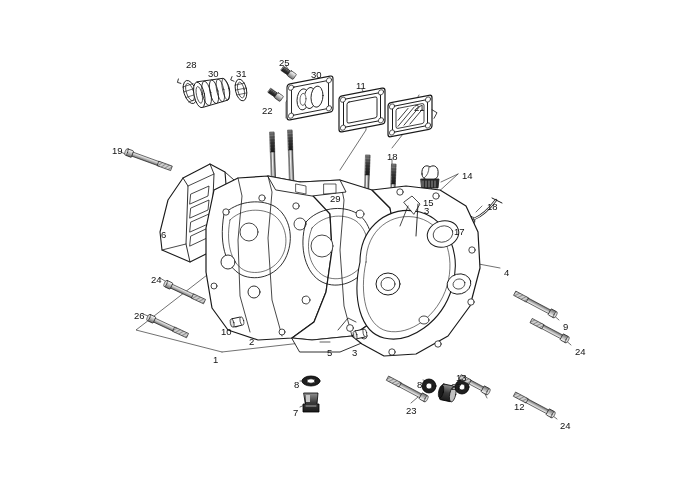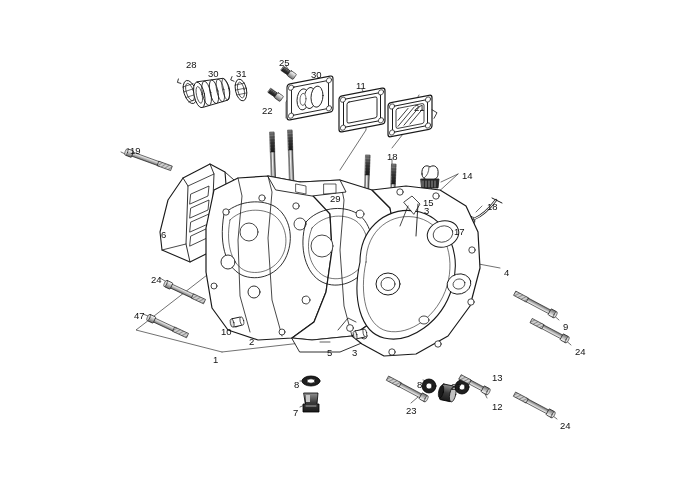--- a/index.html
+++ b/index.html
@@ -434,41 +434,41 @@
   </svg>
 
   <div class="lbl" style="left:186px; top:60px;">28</div>
   <div class="lbl" style="left:208px; top:69px;">30</div>
   <div class="lbl" style="left:236px; top:69px;">31</div>
   <div class="lbl" style="left:279px; top:58px;">25</div>
   <div class="lbl" style="left:262px; top:85px;margin-top:21px;">22</div>
   <div class="lbl" style="left:311px; top:70px;">30</div>
   <div class="lbl" style="left:356px; top:81px;">11</div>
   <div class="lbl" style="left:414px; top:87px;margin-top:16px;">21</div>
-  <div class="lbl" style="left:112px; top:146px;margin-left:18px;">19</div>
+  <div class="lbl" style="left:112px; top:146px;">19</div>
   <div class="lbl" style="left:387px; top:152px;">18</div>
   <div class="lbl" style="left:462px; top:171px;">14</div>
   <div class="lbl" style="left:423px; top:198px;">15</div>
   <div class="lbl" style="left:330px; top:178px;margin-top:16px;">29</div>
   <div class="lbl" style="left:487px; top:202px;">18</div>
   <div class="lbl" style="left:454px; top:227px;">17</div>
   <div class="lbl" style="left:424px; top:206px;">3</div>
   <div class="lbl" style="left:161px; top:230px;">6</div>
   <div class="lbl" style="left:504px; top:268px;">4</div>
   <div class="lbl" style="left:151px; top:275px;">24</div>
-  <div class="lbl" style="left:134px; top:311px;">47</div>
+  <div class="lbl" style="left:134px; top:311px;">26</div>
   <div class="lbl" style="left:563px; top:322px;">9</div>
   <div class="lbl" style="left:575px; top:347px;">24</div>
   <div class="lbl" style="left:221px; top:327px;">10</div>
   <div class="lbl" style="left:249px; top:337px;">2</div>
   <div class="lbl" style="left:213px; top:355px;">1</div>
   <div class="lbl" style="left:327px; top:348px;">5</div>
   <div class="lbl" style="left:352px; top:348px;">3</div>
   <div class="lbl" style="left:294px; top:380px;">8</div>
   <div class="lbl" style="left:293px; top:408px;">7</div>
   <div class="lbl" style="left:417px; top:380px;">8</div>
-  <div class="lbl" style="left:456px; top:373px;margin-left:36px;">13</div>
+  <div class="lbl" style="left:456px; top:373px;">13</div>
   <div class="lbl" style="left:406px; top:406px;">23</div>
   <div class="lbl" style="left:451px; top:382px;text-align:center;">27</div>
-  <div class="lbl" style="left:492px; top:402px;">12</div>
+  <div class="lbl" style="left:514px; top:402px;">12</div>
   <div class="lbl" style="left:560px; top:421px;">24</div>
 
 </div>
 
 </body></html>

